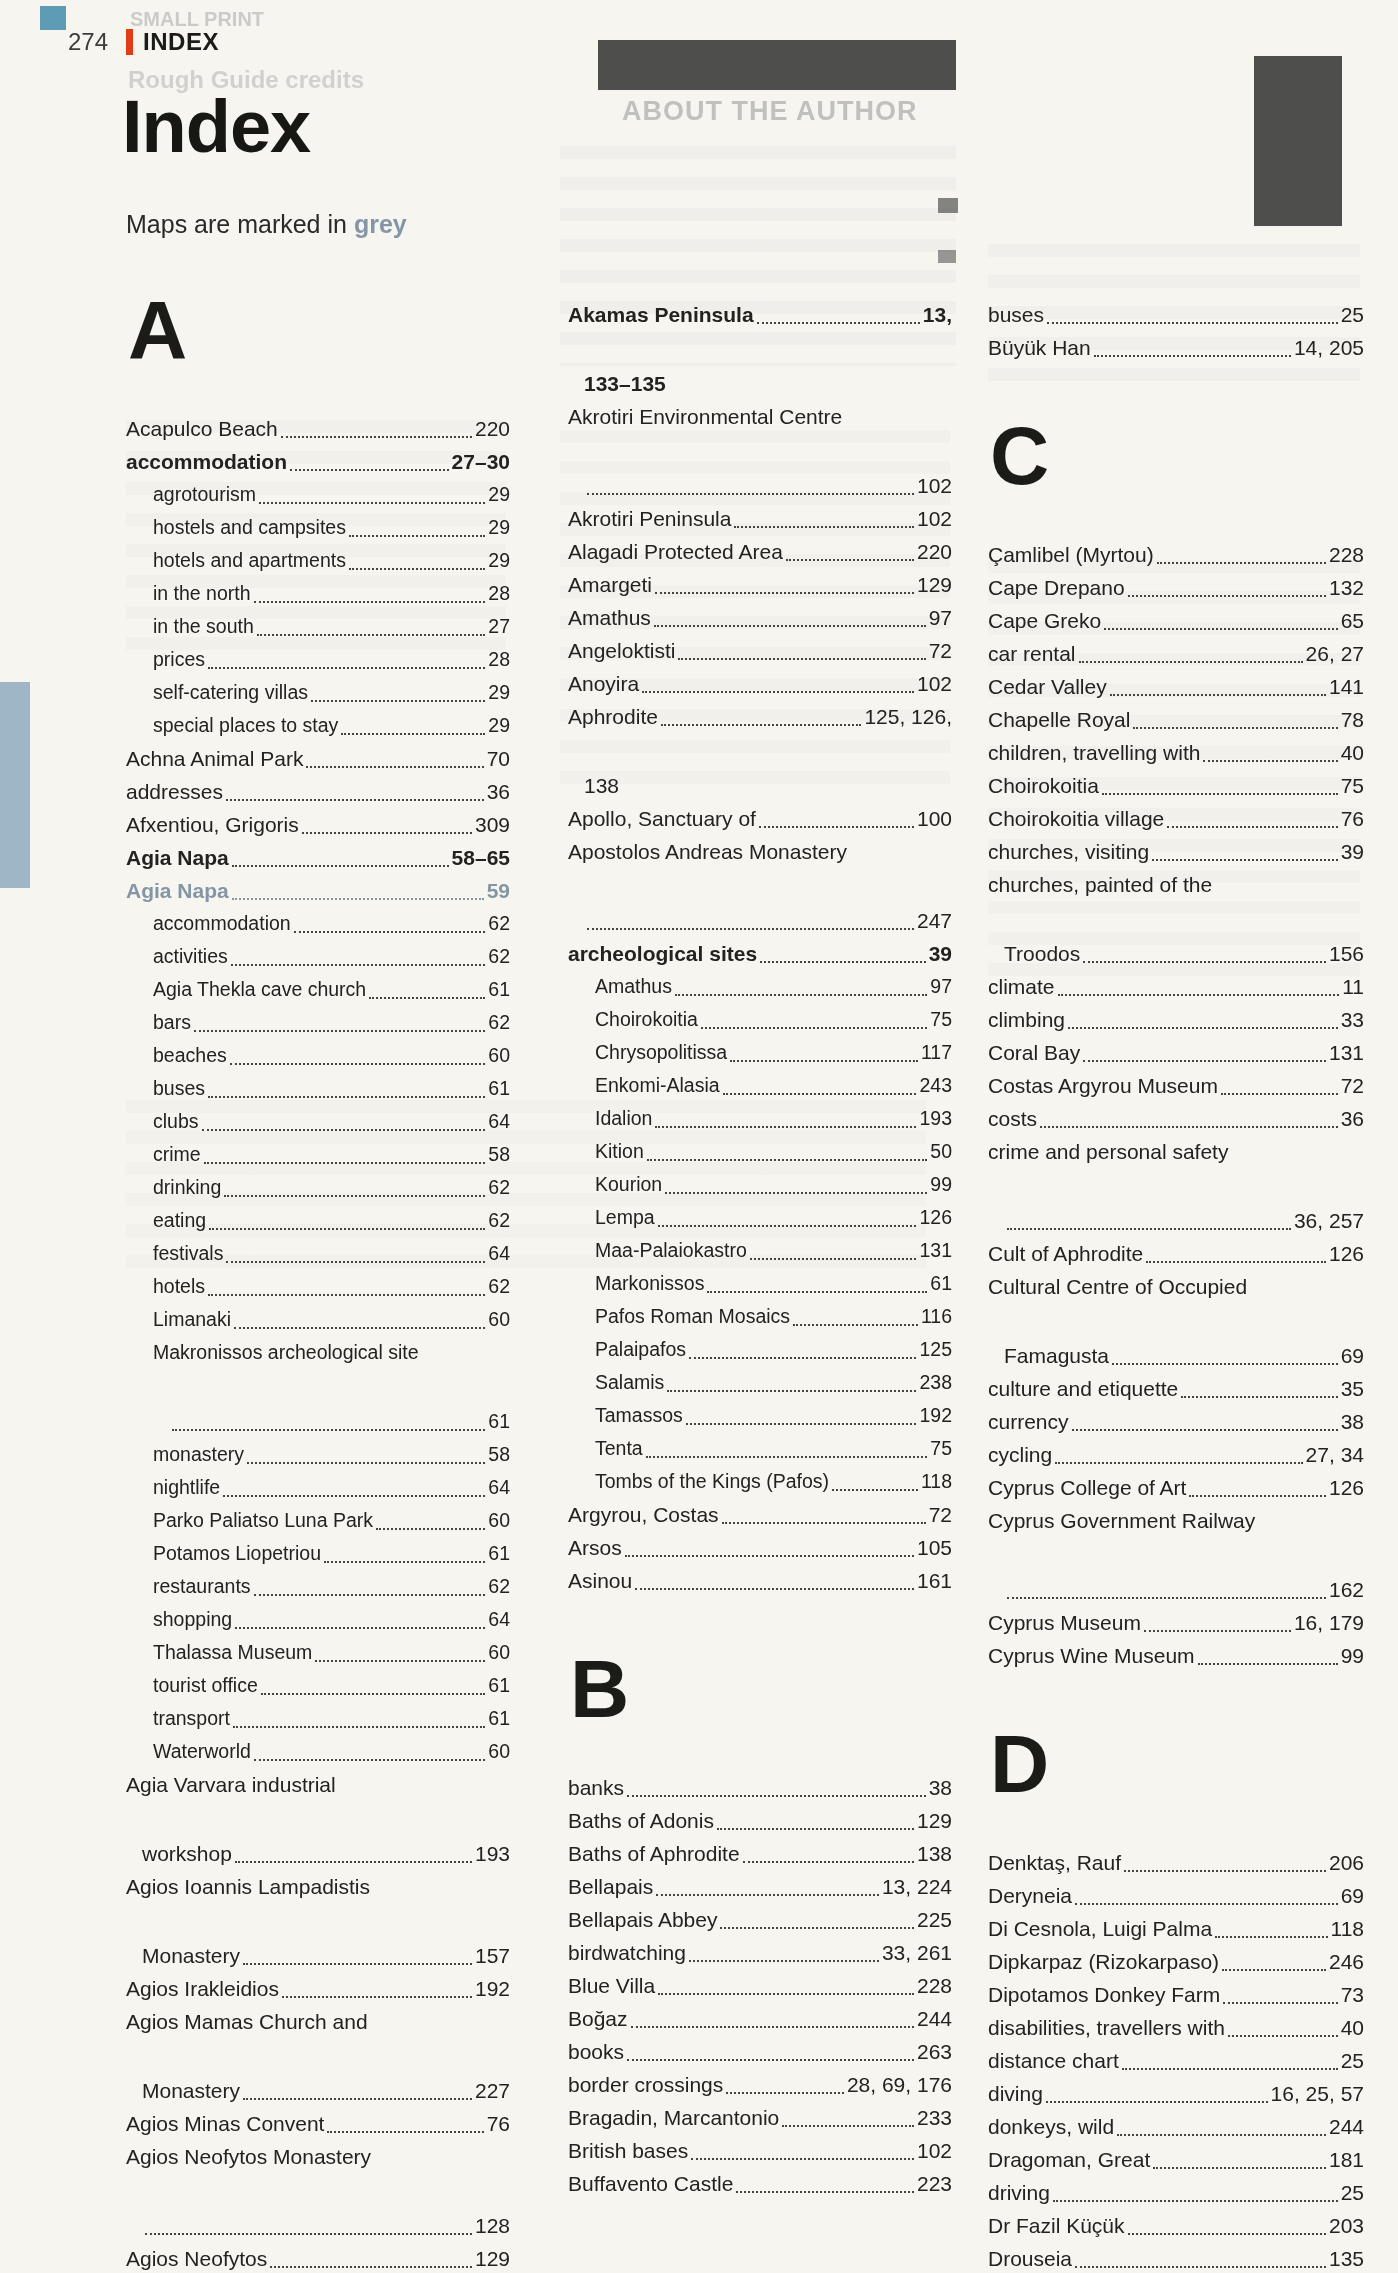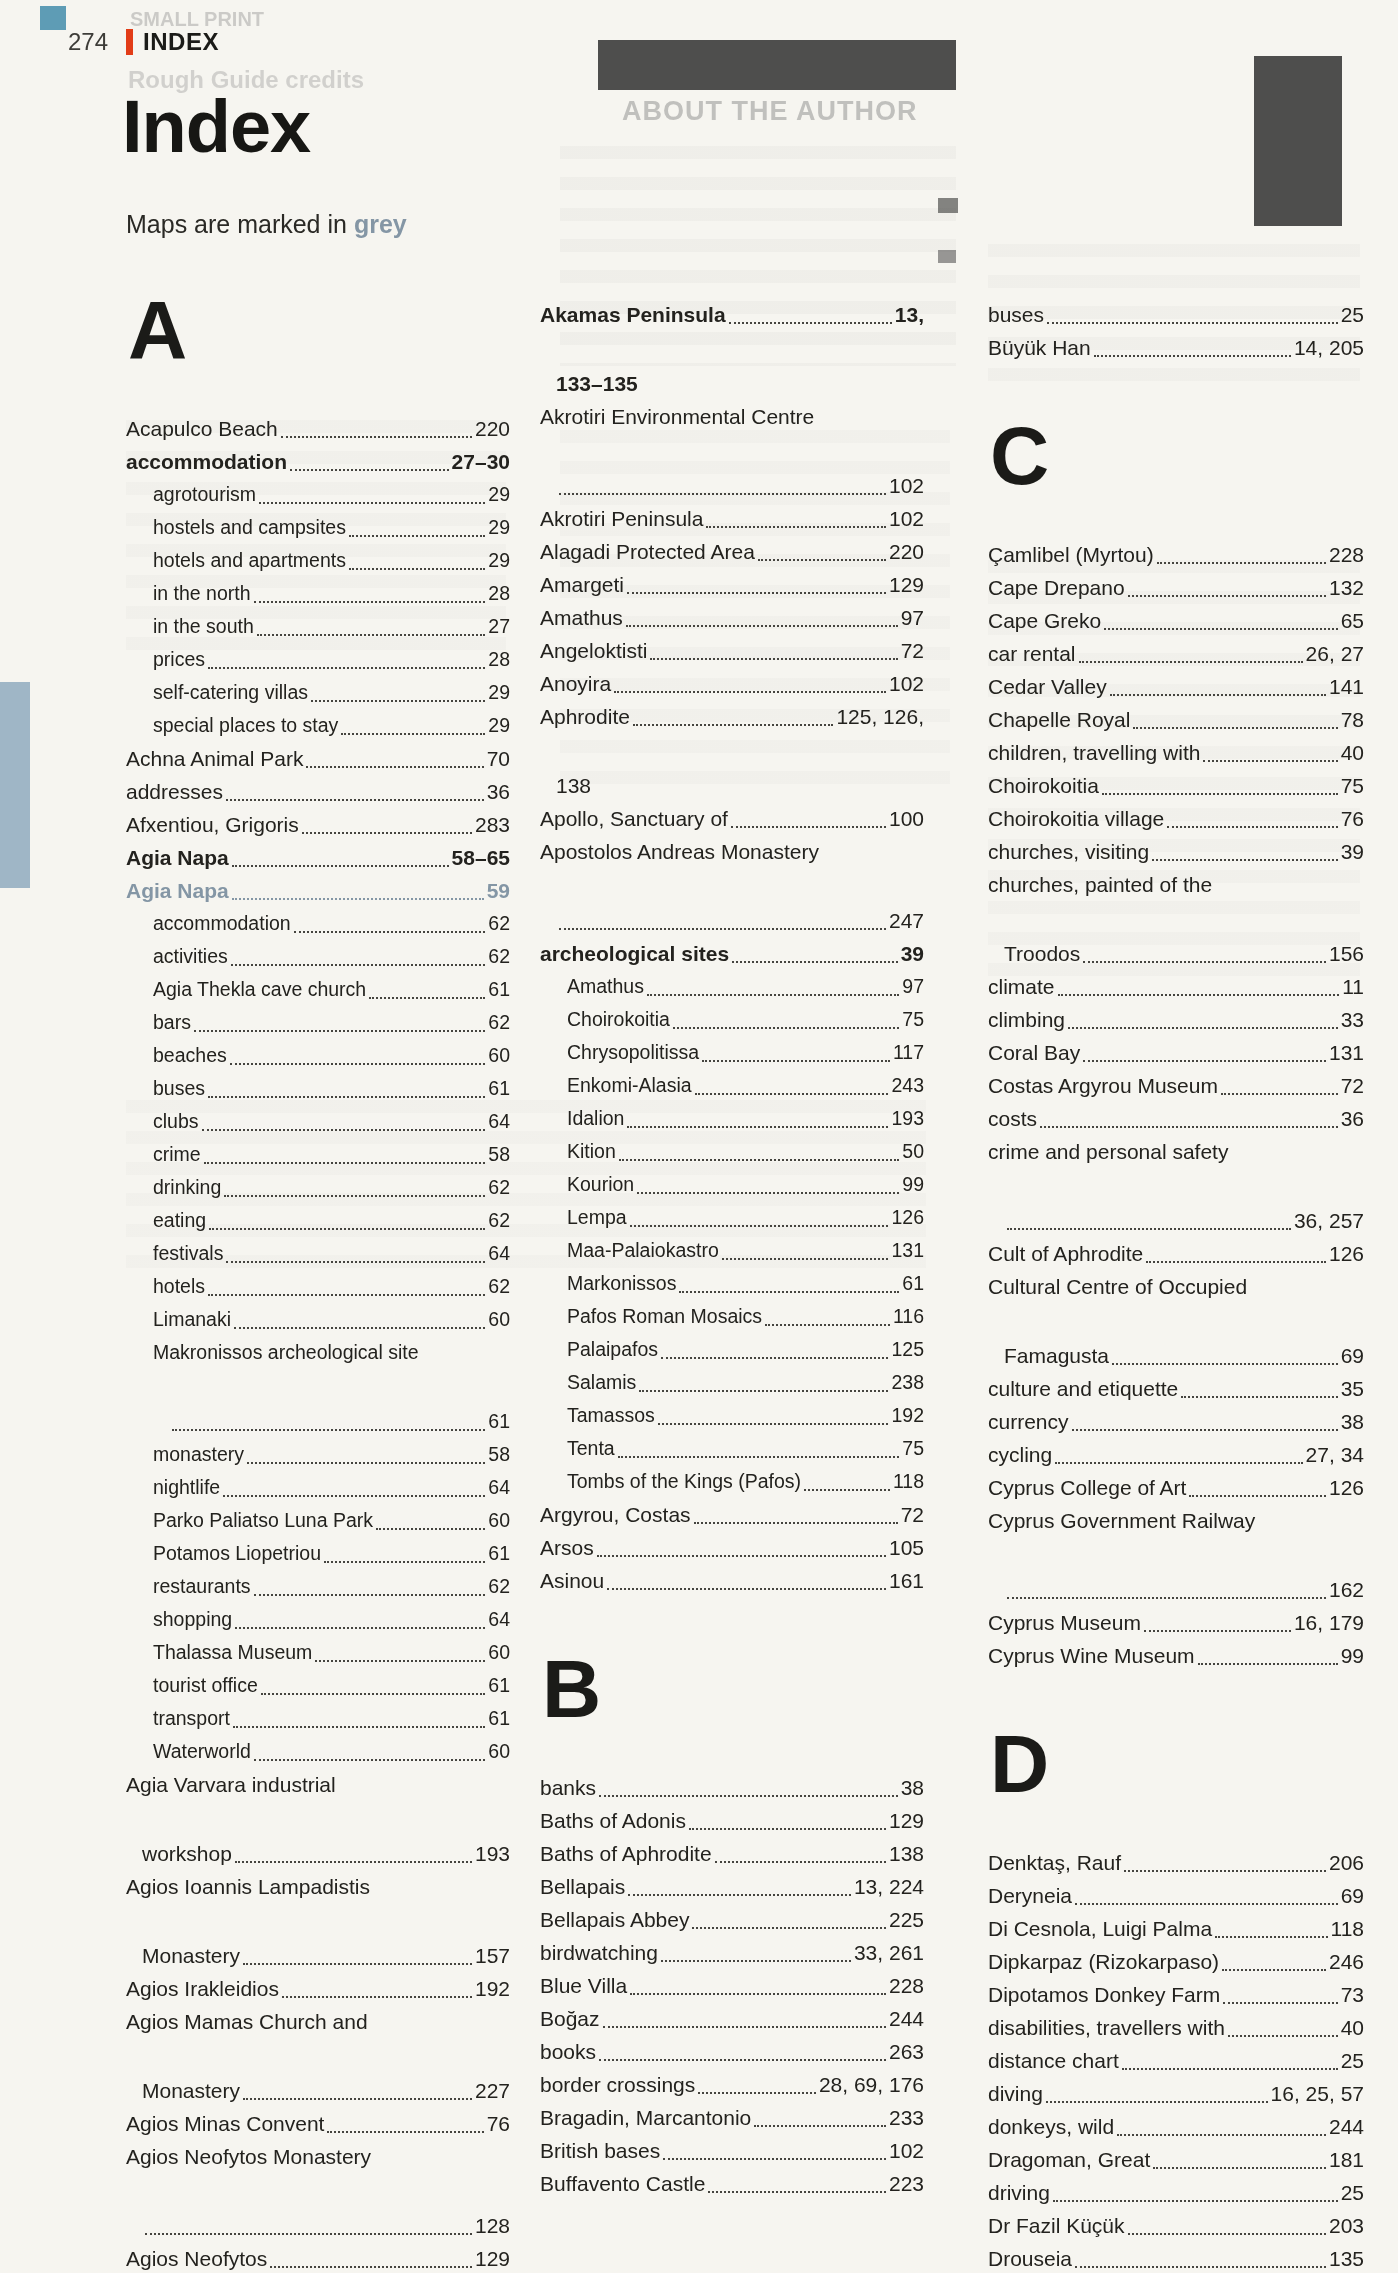--- a/index.html
+++ b/index.html
@@ -22,21 +22,21 @@
   .pagenum{font-size:24px;color:#3d3c38;}
   .redbar{width:7px;height:26px;background:var(--accent,#e23c17);margin:0 10px 0 18px;}
   .header-label{font-weight:bold;font-size:24px;letter-spacing:.5px;color:#1b1b18;}
   
   .index-title{position:absolute;left:122px;top:84px;font-size:74px;font-weight:bold;letter-spacing:-1px;color:#171714;}
   .maps-note{position:absolute;left:126px;top:210px;font-size:25px;color:#2a2925;}
   .maps-note .grey-word{color:var(--map-grey,#8496a5);font-weight:bold;}
   
   .col{position:absolute;font-size:21px;line-height:33px;}
   #col1{left:126px;top:288px;width:384px;}
-  #col2{left:540px;top:298px;width:384px;}
+  #col2{left:568px;top:298px;width:384px;}
   #col3{left:988px;top:298px;width:376px;}
   .letter{font-size:82px;font-weight:bold;line-height:84px;padding:50px 0 40px 2px;color:#1b1b18;}
   .letter.first{padding-top:0;}
   .line{display:flex;align-items:flex-end;height:33px;}
   .line .t{white-space:nowrap;}
   .line .p{white-space:nowrap;}
   .dots{flex:1 1 auto;min-width:10px;border-bottom:2.6px dotted #45443f;margin:0 3px 7px 3px;}
   .line.cont{padding-left:16px;margin-top:36px;}
   .entry.e-s .line{padding-left:27px;font-size:19.5px;}
   .entry.e-s .line.cont{padding-left:43px;}
@@ -162,21 +162,21 @@
         <div class="line">
           <span class="t">addresses</span>
           <span class="dots"></span>
           <span class="p">36</span>
         </div>
       </div>
       <div class="entry">
         <div class="line">
           <span class="t">Afxentiou, Grigoris</span>
           <span class="dots"></span>
-          <span class="p">283</span>
+          <span class="p">309</span>
         </div>
       </div>
       <div class="entry e-b">
         <div class="line">
           <span class="t">Agia Napa</span>
           <span class="dots"></span>
           <span class="p">58–65</span>
         </div>
       </div>
       <div class="entry e-m">

